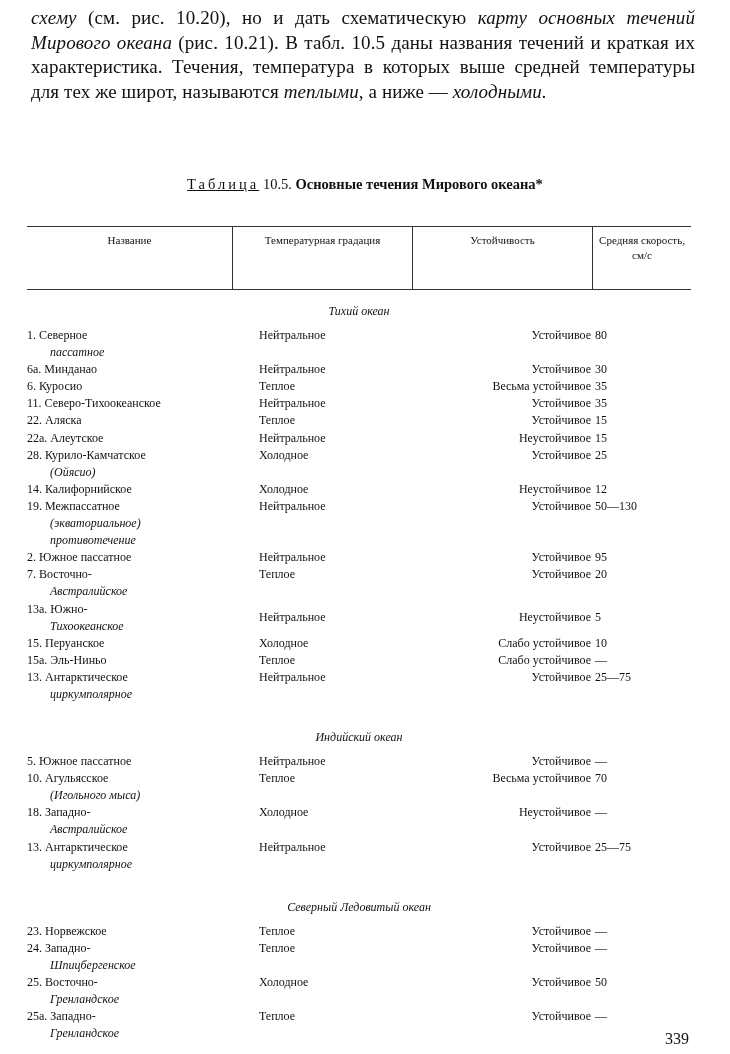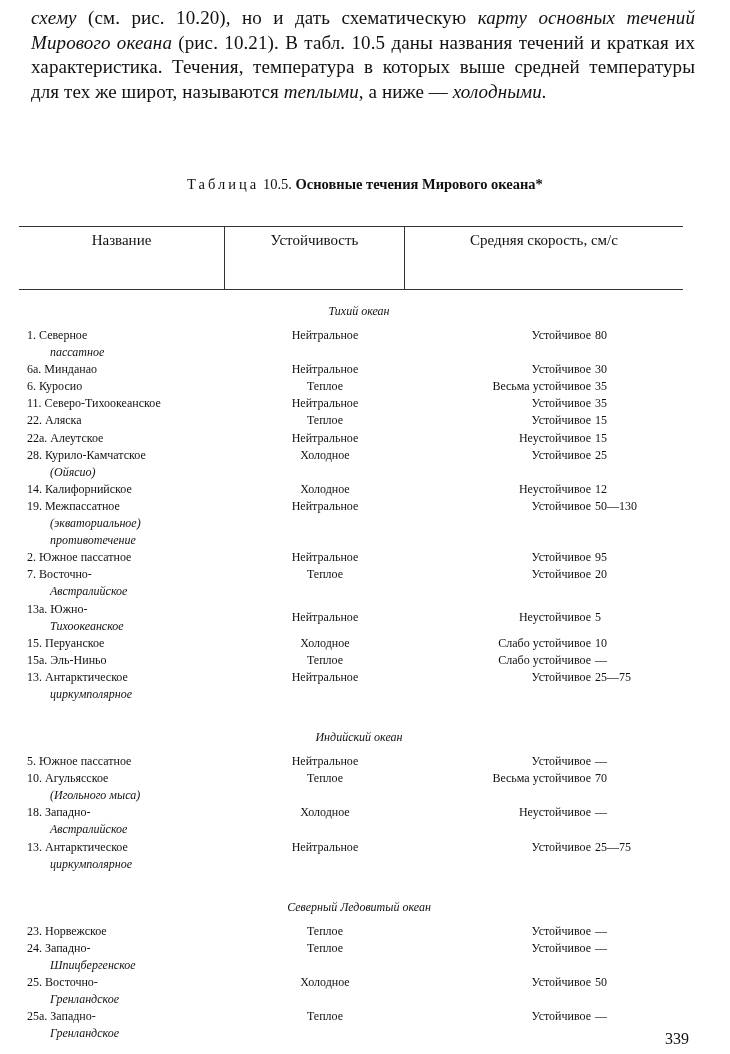--- a/index.html
+++ b/index.html
@@ -11,52 +11,53 @@
   .intro {
     position: absolute; left: 31px; top: 6px; width: 664px;
     font-size: 19px; line-height: 24.5px; text-align: justify;
     letter-spacing: 0.1px;
   }
   .intro i { font-style: italic; }
   .caption {
     position: absolute; left: 0; width: 730px; top: 176px;
     text-align: center; font-size: 14.5px;
   }
-  .caption .spaced { letter-spacing: 3px; }
+  .caption .spaced { letter-spacing: 3px; text-decoration: underline; }
   .caption b { font-weight: bold; margin-top: 32px; }
   .hdr {
-    position: absolute; left: 19px; top: 226px; width: 664px; height: 62px;
+    position: absolute; left: 27px; top: 226px; width: 664px; height: 62px;
     border-top: 1.5px solid #333; border-bottom: 1.5px solid #333;
-    display: flex; font-size: 15px; line-height: 15px;
+    display: flex; font-size: 11px; line-height: 15px;
   }
   .hdr > div { text-align: center; padding-top: 6px; box-sizing: border-box; }
   .hdr .c1 { width: 206px; border-right: 1px solid #333; }
   .hdr .c2 { width: 180px; border-right: 1px solid #333; }
   .hdr .c3 { width: 180px; border-right: 1px solid #333; }
   .hdr .c4 { flex: 1; }
   .body { position: absolute; left: 27px; top: 302px; width: 664px; font-size: 12px; line-height: 17.1px; }
   .sec { text-align: center; font-style: italic; height: 19px; line-height: 19px; margin-bottom: 6px; }
   .sec.gap { margin-top: 25px; }
   .row { display: flex; }
   .row .n { width: 230px; }
   .row .n .ind { display: block; padding-left: 23px; font-style: italic; }
-  .row .t { width: 132px; text-align: center; margin-left: 2px; }
+  .row .t { width: 132px; text-align: left; margin-left: 2px; }
   .row .s { width: 178px; text-align: right; margin-left: 22px; }
   .row .v { width: 80px; text-align: left; margin-left: 4px; }
   .pagenum { position: absolute; right: 41px; top: 1030px; font-size: 16px; text-align: right; }
 </style>
 </head>
 <body>
 
 <div class="intro"><i>схему</i><span> (см. рис. 10.20), но и дать схематическую </span><i>карту основных течений Мирового океана</i><span> (рис. 10.21). В табл. 10.5 даны названия течений и краткая их характеристика. Течения, температура в которых выше средней температуры для тех же широт, называются </span><i>теплыми</i><span>, а ниже — </span><i>холодными.</i></div>
 
 <div class="caption"><span class="spaced">Таблица</span><span> 10.5. </span><b>Основные течения Мирового океана*</b></div>
 
 <div class="hdr">
   <div class="c1">Название</div>
+  <div class="c2">Температурная градация</div>
   <div class="c3">Устойчивость</div>
   <div class="c4">Средняя скорость, см/с</div>
 </div>
 
 <div class="body" id="tbody">
     <div class="sec">Тихий океан</div>
     <div class="row">
       <div class="n"><span>1. Северное</span><span class="ind">пассатное</span></div>
       <div class="t">Нейтральное</div>
       <div class="s">Устойчивое</div>

